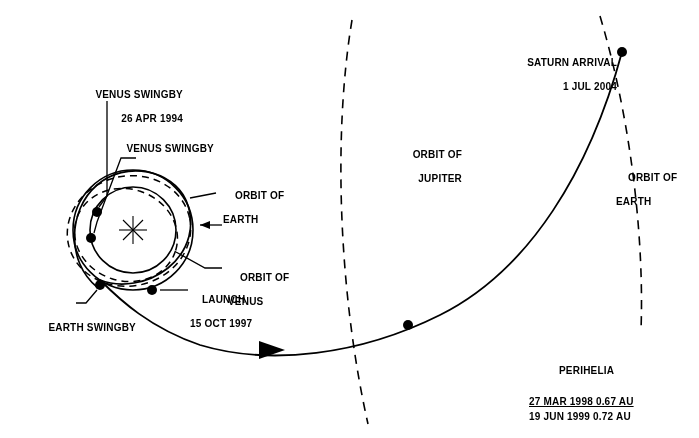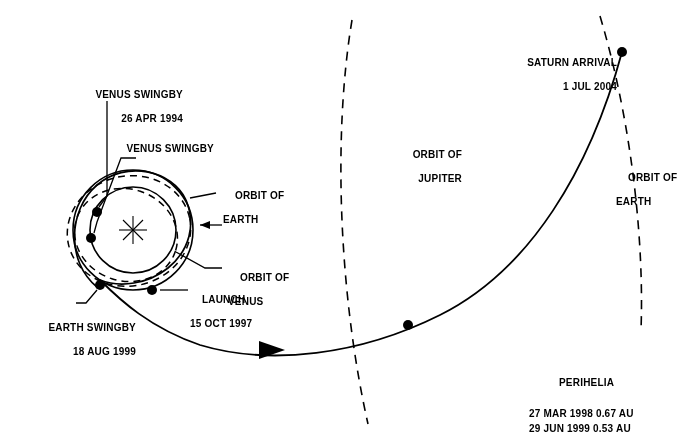--- a/index.html
+++ b/index.html
@@ -120,38 +120,37 @@
     <span class="line2">VENUS</span>
   </div>
 
   <div class="lbl" style="left:190px; top:282px; width:110px;">
     <span>LAUNCH</span>
     <span class="line2">15 OCT 1997</span>
   </div>
 
   <div class="lbl ctr" style="left:6px; top:310px; width:130px;">
     <span>EARTH SWINGBY</span>
-    <span class="line2">18 AUG 1999</span>
   </div>
 
   <div class="lbl ctr" style="left:372px; top:137px; width:90px;">
     <span>ORBIT OF</span>
     <span class="line2">JUPITER</span>
   </div>
 
   <div class="lbl" style="left:616px; top:160px; width:80px;">
     <span>ORBIT OF</span>
     <span class="line2">EARTH</span>
   </div>
 
 
   <div class="lbl ctr" style="left:477px; top:45px; width:140px;">
     <span>SATURN ARRIVAL</span>
     <span class="line2">1 JUL 2004</span>
   </div>
 
-  <div style="position:absolute; left:529px; top:377px; width:150px;">
+  <div style="position:absolute; left:529px; top:365px; width:150px;">
     <div class="lbl peri-title" style="position:relative; left:30px; top:0;">PERIHELIA</div>
-    <div class="lbl peri-row" style="position:relative; left:0; top:18px;">27 MAR 1998 0.67 AU</div>
-    <div class="lbl peri-row" style="position:relative; left:0; top:20px;">29 JUN 1999 0.53 AU</div>
+    <div class="lbl peri-row" style="position:relative; left:0; top:18px;text-decoration:underline;">27 MAR 1998 0.67 AU</div>
+    <div class="lbl peri-row" style="position:relative; left:0; top:20px;">19 JUN 1999 0.72 AU</div>
   </div>
 
 </div>
 
 </body></html>

